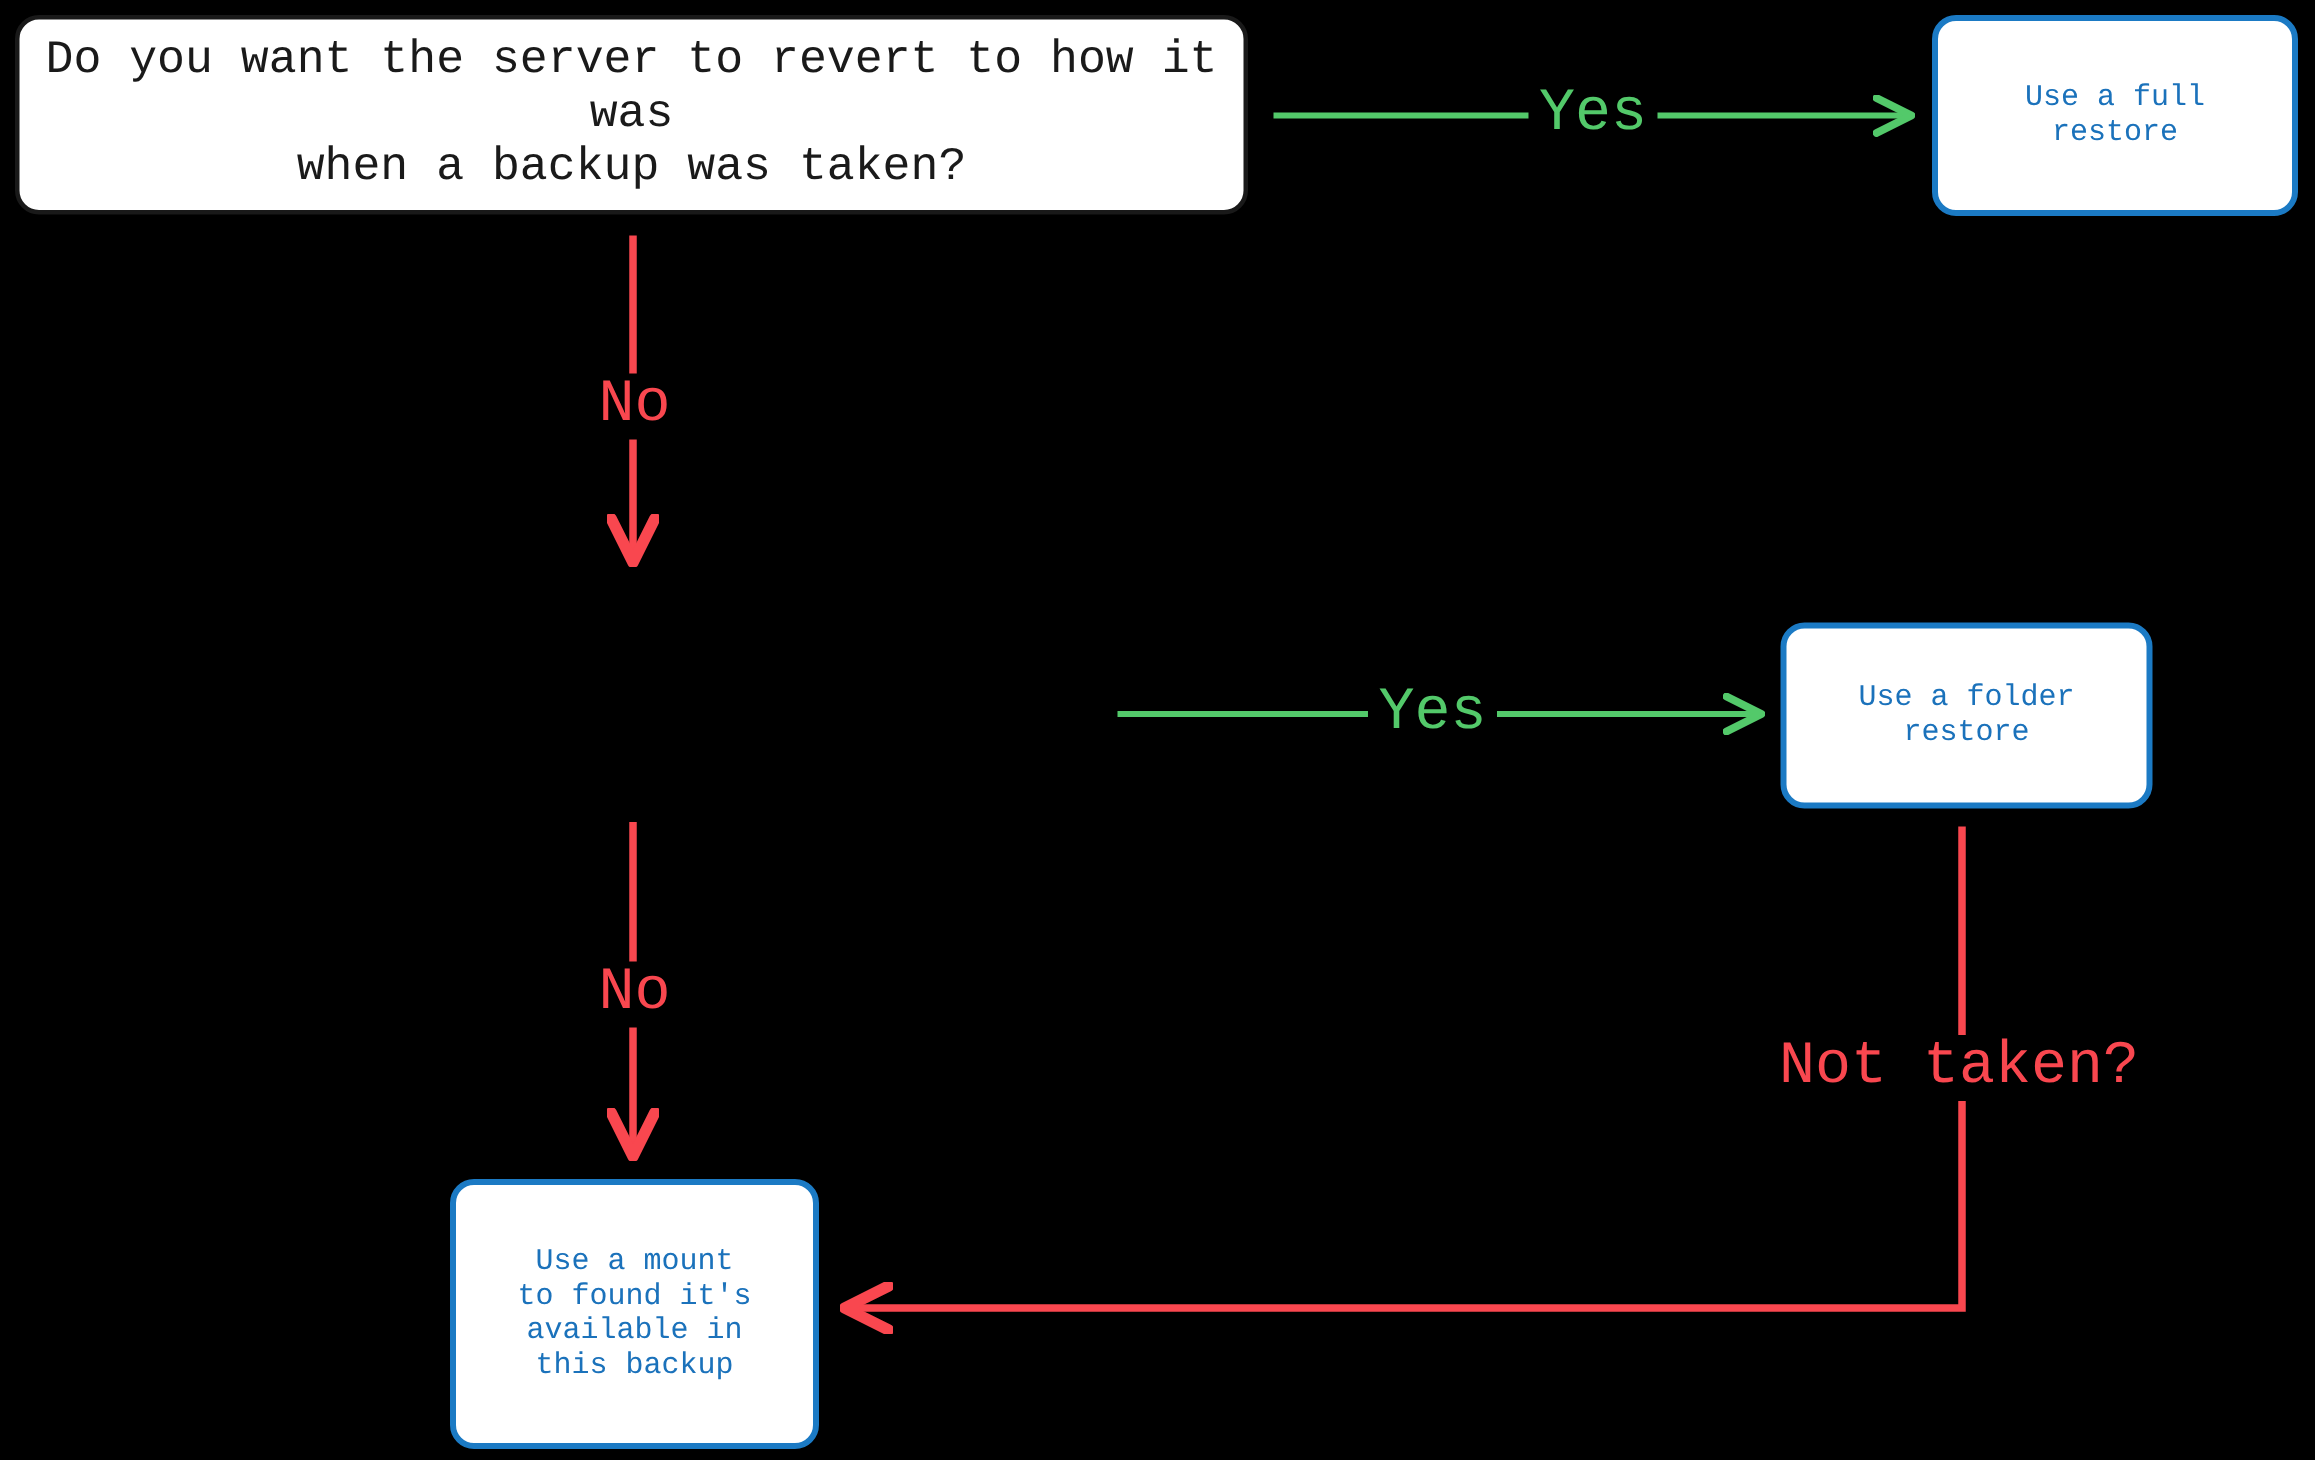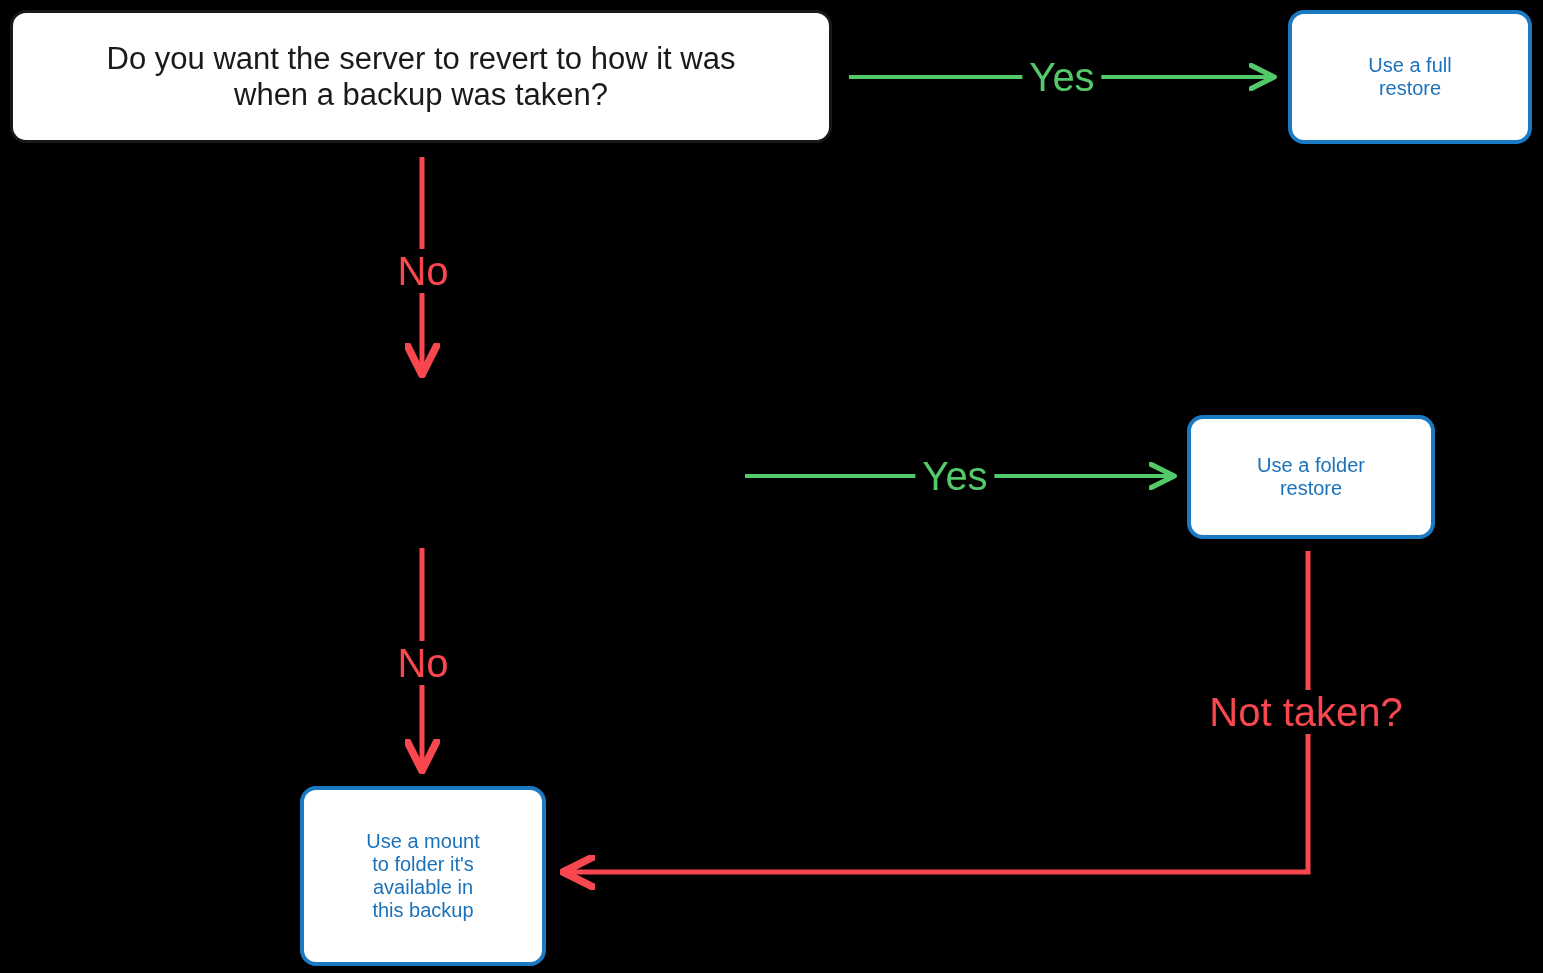--- a/index.html
+++ b/index.html
@@ -6,21 +6,21 @@
     margin: 0;
     padding: 0;
     background: #000000;
   }
   #canvas {
     position: relative;
     width: 1543px;
     height: 967px;
     background: #000000;
     overflow: hidden;
-    font-family: Liberation Sans, sans-serif;
+    font-family: Liberation Mono, monospace;
   }
   .node {
     position: absolute;
     box-sizing: border-box;
     background: #ffffff;
     display: flex;
     align-items: center;
     justify-content: center;
     text-align: center;
     line-height: 1.16;
@@ -104,21 +104,21 @@
   </div>
 
 
   <div class="node node-action" style="left:1187px; top:415px; width:248px; height:124px;">
     <div class="node-inner">Use a folder
 restore</div>
   </div>
 
   <div class="node node-action" style="left:300px; top:786px; width:246px; height:180px;">
     <div class="node-inner">Use a mount
-to folder it's
+to found it's
 available in
 this backup</div>
   </div>
 
   <div class="edge-label label-yes" style="left:1062px; top:77px;">Yes</div>
 
   <div class="edge-label label-no" style="left:423px; top:271px;">No</div>
 
   <div class="edge-label label-yes" style="left:955px; top:476px;">Yes</div>
 

